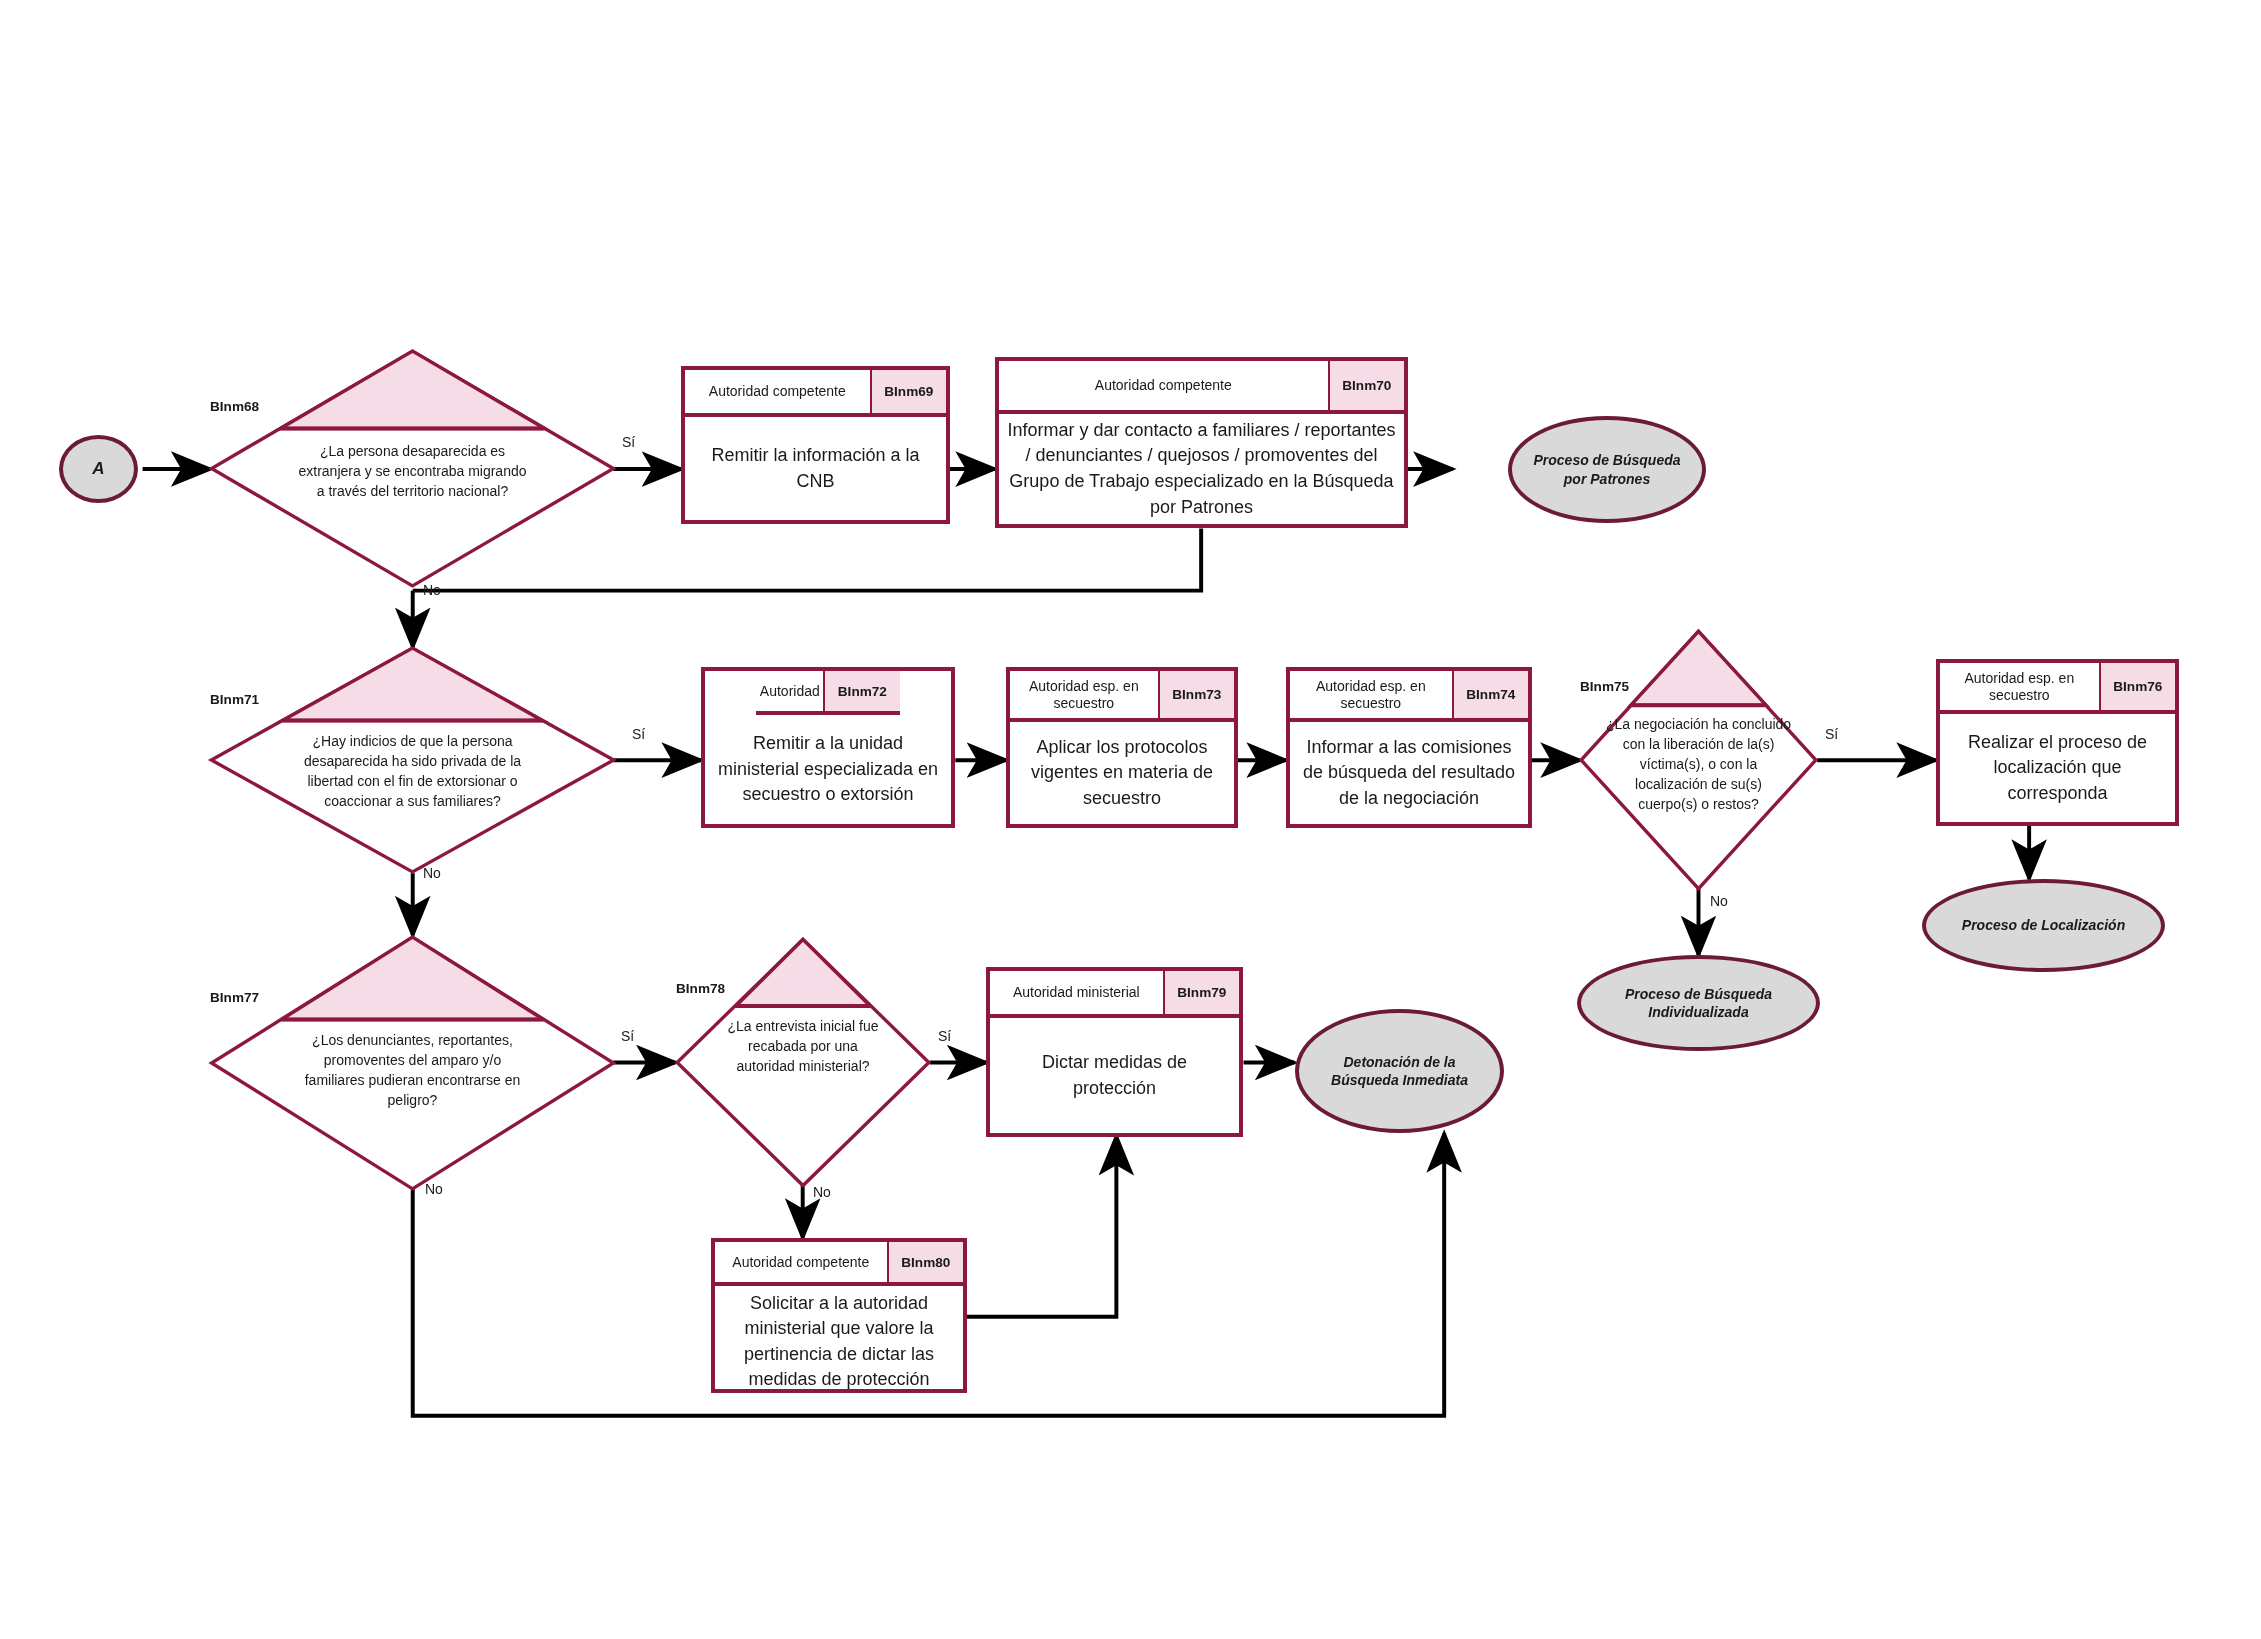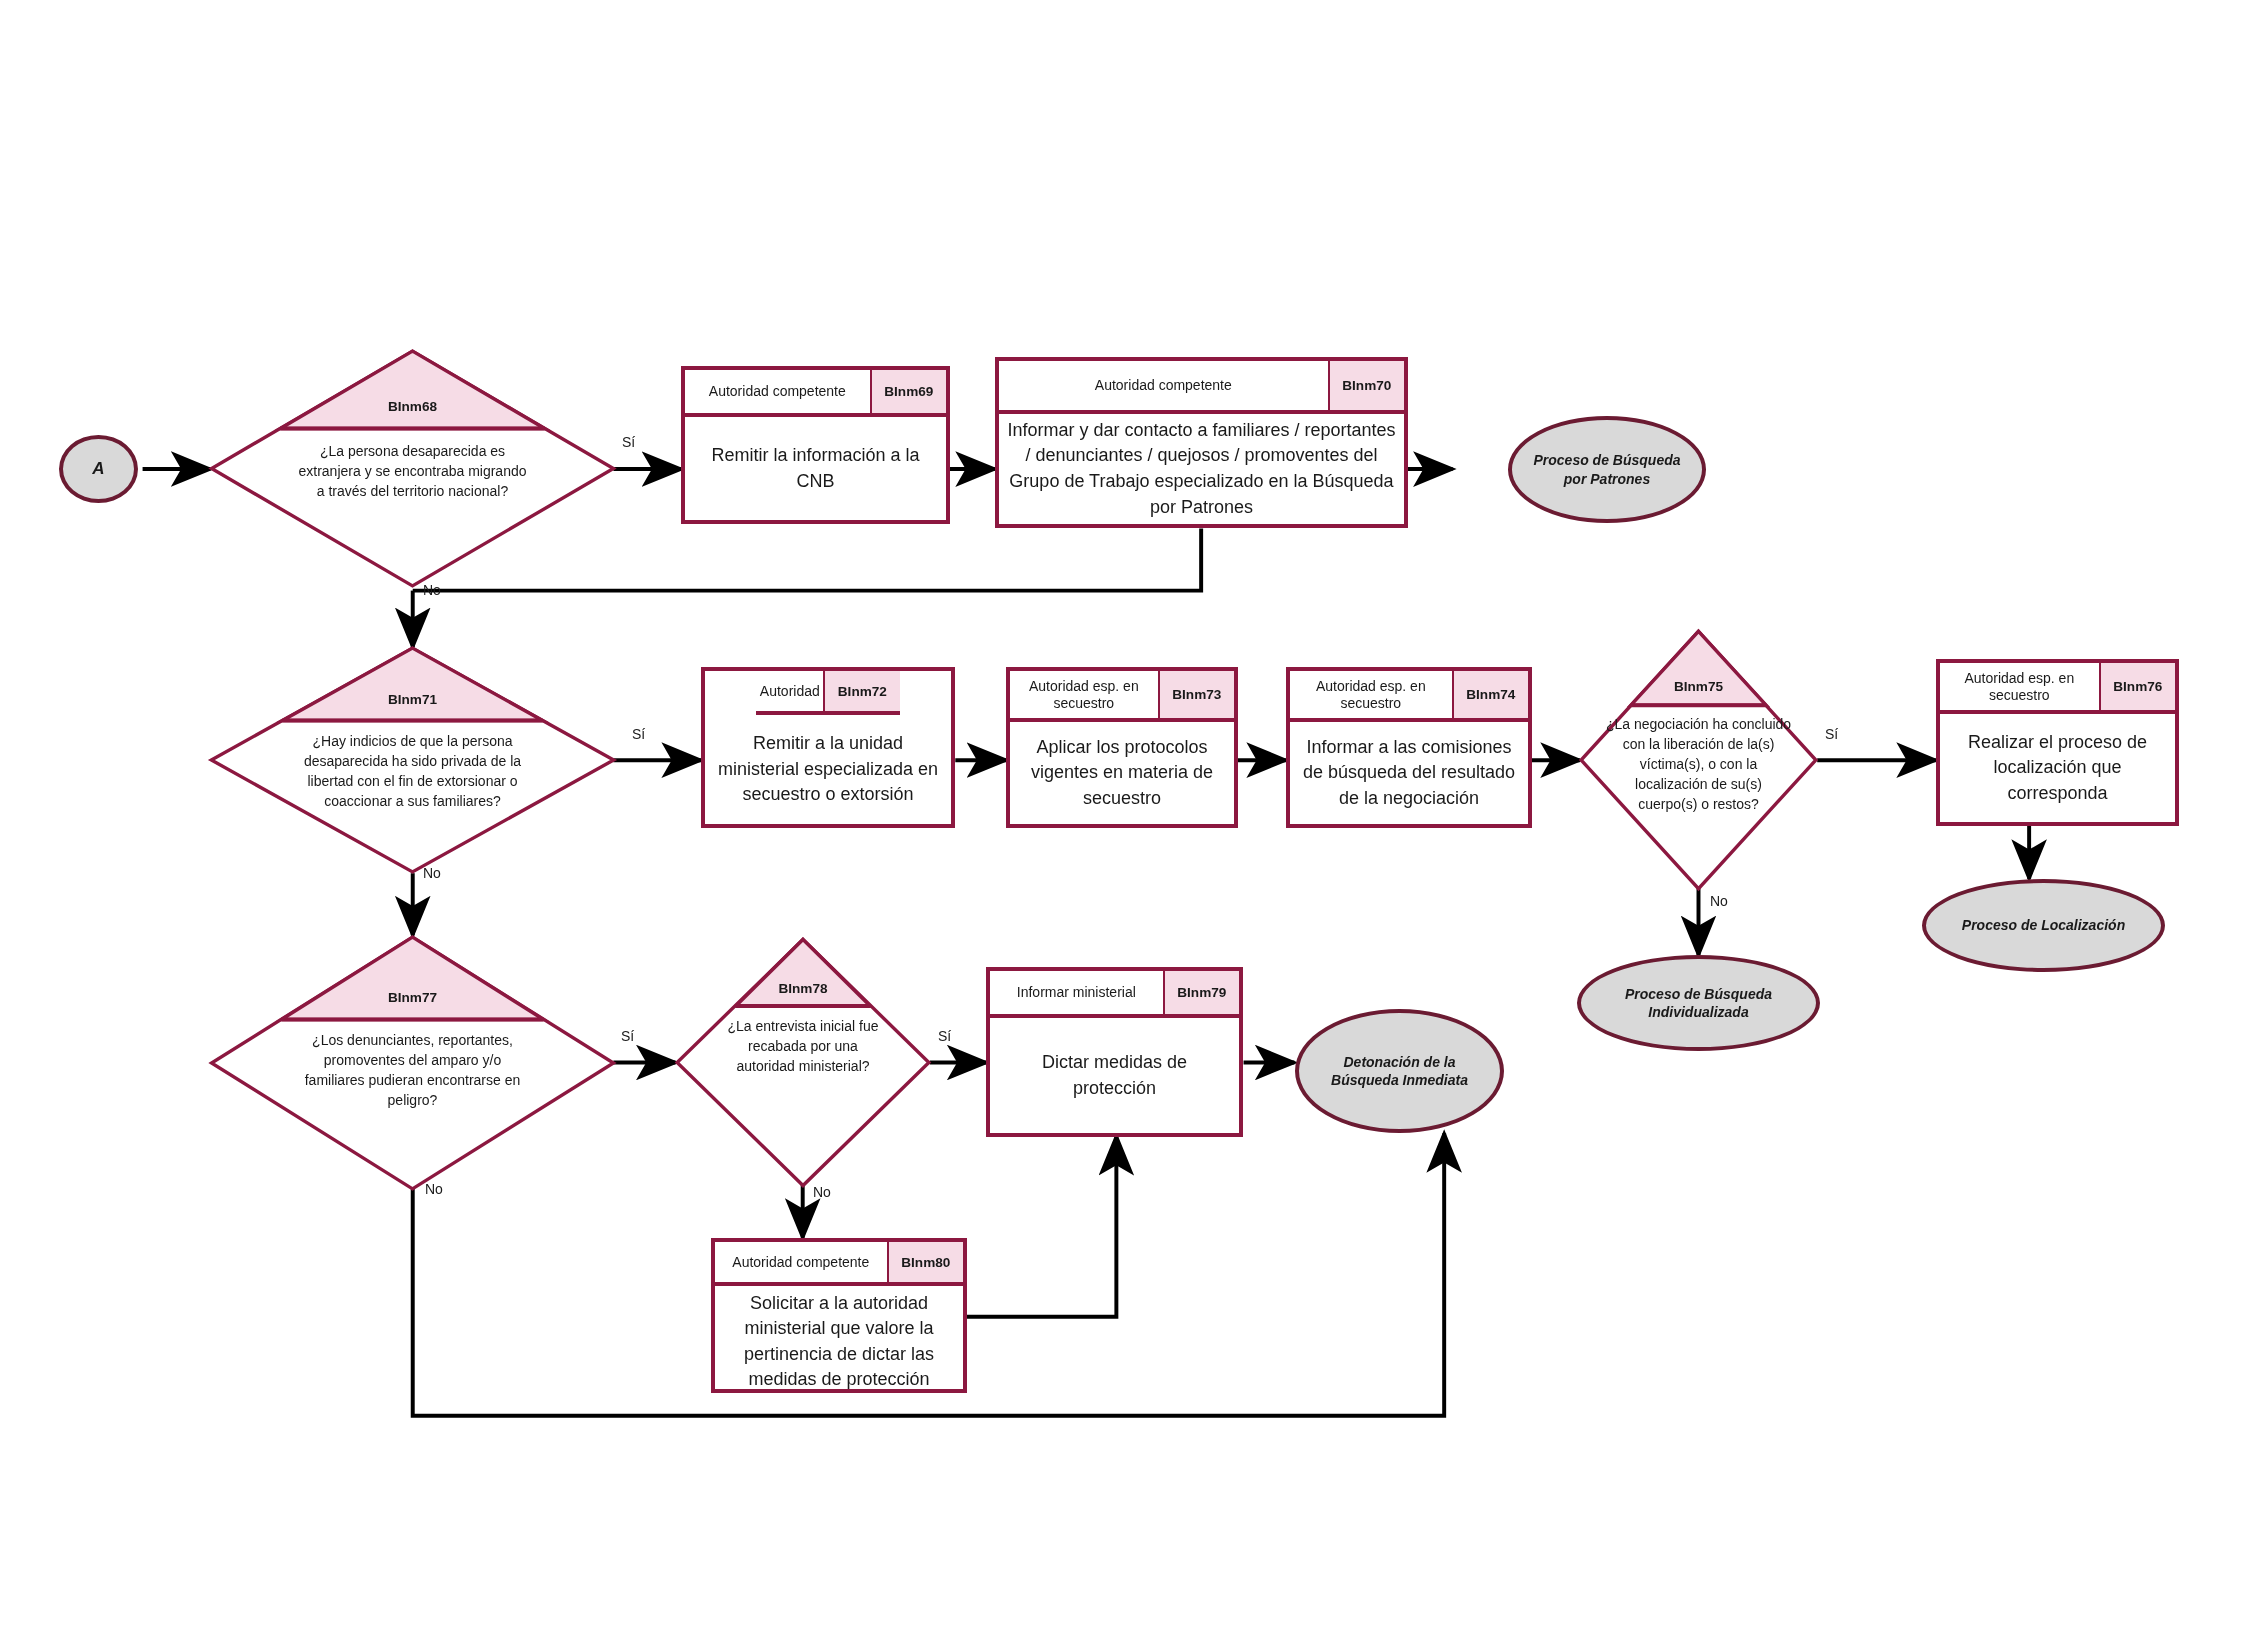--- a/index.html
+++ b/index.html
@@ -17,21 +17,21 @@
         text-align:center;padding:2.3px 3.4px;font-size:14px;color:#1a1a1a;line-height:1.15;
         border-right:2.8px solid #8c1840;background:#fff;}
   .procbox .hdr .code{flex:0 0 auto;display:flex;align-items:center;justify-content:center;
         background:#f6dce6;font-size:13.6px;font-weight:bold;color:#1a1a1a;padding:0 5.7px;min-width:63px;}
   .procbox .body{flex:1 1 auto;display:flex;align-items:center;justify-content:center;
         text-align:center;padding:4.5px 8px;font-size:18px;color:#1a1a1a;line-height:1.42;}
 
   
   .decision{}
   .decision svg{position:absolute;left:0;top:0;overflow:visible;}
-  .decision .dcode{position:absolute;left:0;width:100%;text-align:center;
+  .decision .dcode{position:absolute;left:0;width:100%;
         font-size:13.6px;font-weight:bold;color:#1a1a1a;}
   .decision .dtext{position:absolute;left:0;width:100%;text-align:center;
         font-size:14px;color:#1a1a1a;line-height:1.42;padding:0 3.4px;box-sizing:border-box;}
 
   
   .term{border:4.5px solid #6b1b32;background:#d9d9d9;border-radius:50%;
         display:flex;align-items:center;justify-content:center;text-align:center;
         font-size:14px;font-style:italic;font-weight:bold;color:#1a1a1a;line-height:1.32;padding:0 9px;box-sizing:border-box;}
   .term.startnode{font-size:17px;}
 
@@ -215,21 +215,21 @@
       <line x1="106" y1="120" x2="344" y2="120" stroke="#8c1840" stroke-width="7"></line>
     </svg>
     <div class="dcode" style="top:43px;">BInm78</div>
     <div class="dtext" style="top:79px;padding:0 44px;">¿La entrevista inicial fue recabada por una autoridad ministerial?</div>
   </div>
   <div class="elabel" style="left:938px;top:1028px;">Sí</div>
   <div class="elabel" style="left:813px;top:1184px;">No</div>
 
   <div class="node procbox" style="left:986px;top:967px;width:257px;height:170px;">
     <div class="hdr" style="height:43px;">
-      <div class="actor">Informar ministerial</div>
+      <div class="actor">Autoridad ministerial</div>
       <div class="code">BInm79</div>
     </div>
     <div class="body">Dictar medidas de protección</div>
   </div>
 
   <div class="node term" style="left:1295px;top:1009px;width:209px;height:124px;">
     <span>Detonación de la Búsqueda Inmediata</span>
   </div>
 
   <div class="node procbox" style="left:711px;top:1238px;width:256px;height:155px;">

